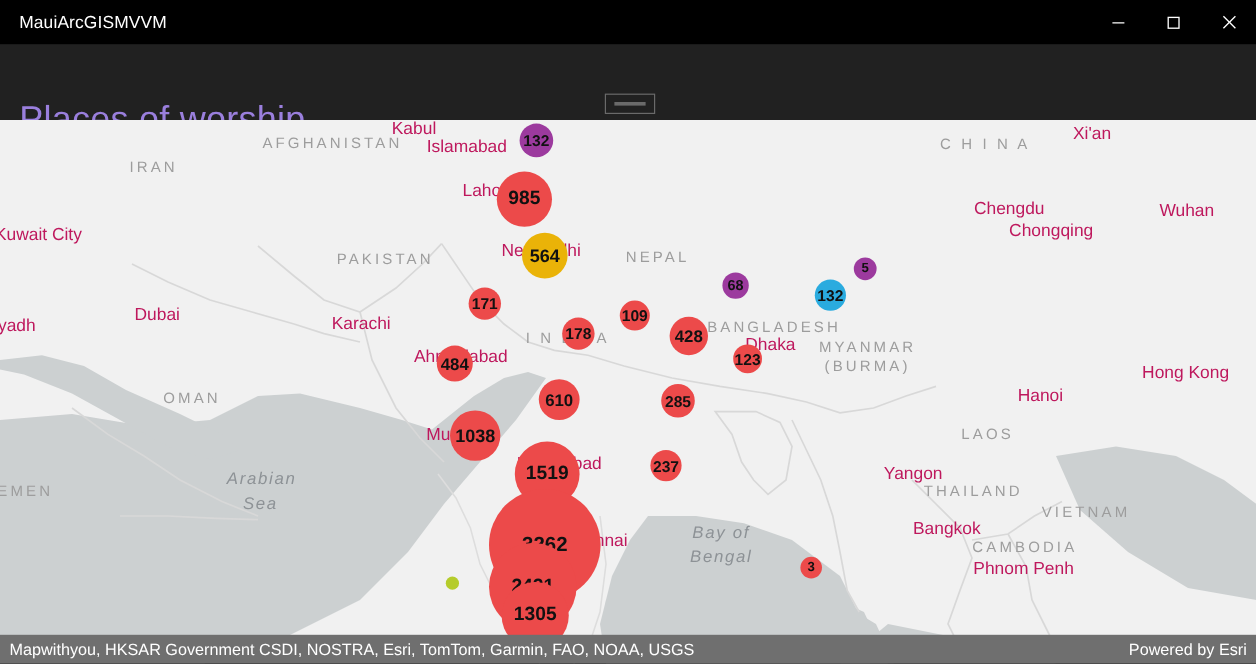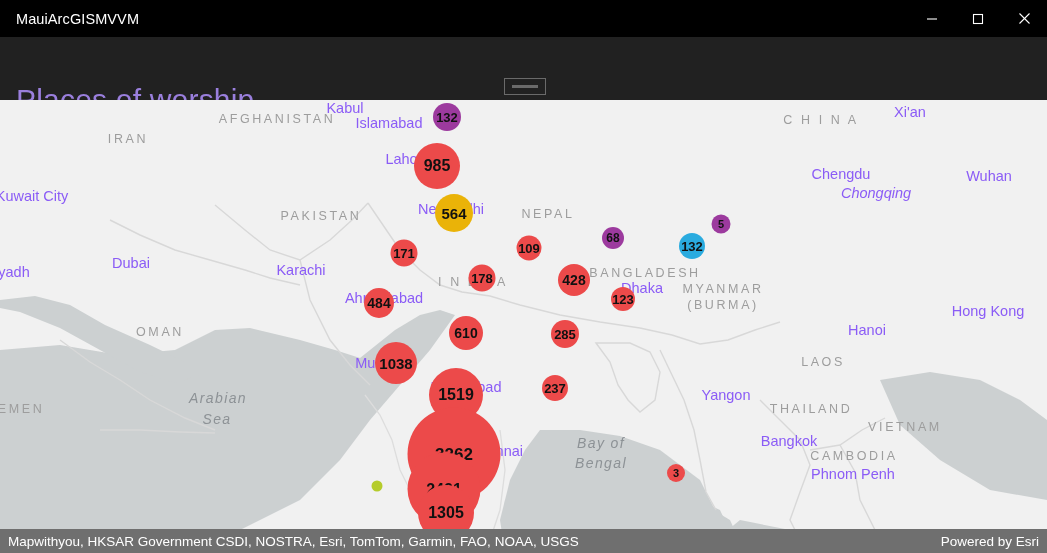--- a/index.html
+++ b/index.html
@@ -23,21 +23,21 @@
                border:1px solid #6a6a6a;background:#212121;display:flex;align-items:center;justify-content:center;}
   .drag-handle i{display:block;width:26px;height:3px;background:#6a6a6a;}
 
   
   .map{position:absolute;left:0;top:100px;width:1047px;height:453px;background:#f1f1f1;overflow:hidden;}
   .map-canvas{position:absolute;inset:0;}
   .map-canvas svg{position:absolute;left:0;top:0;}
 
   .place-label{position:absolute;white-space:nowrap;transform:translate(-50%,-50%);
                color:#3a3a3a;font-size:14.5px;pointer-events:none;}
-  .place-label.city{color:#8b5cf6;font-size:14.5px;}
+  .place-label.city{color:#be185d;font-size:14.5px;}
   .place-label.country{color:#9d9d9d;font-size:12.5px;letter-spacing:2.6px;}
   .place-label.water{color:#8d9296;font-size:14px;font-style:italic;letter-spacing:1.4px;}
 
   
   .cluster{position:absolute;transform:translate(-50%,-50%);border-radius:50%;
            display:flex;align-items:center;justify-content:center;
            color:#111;font-weight:bold;line-height:1;}
   .dot{position:absolute;transform:translate(-50%,-50%);border-radius:50%;}
 
   
@@ -127,58 +127,58 @@
         <div class="place-label country" style="left: 277px; top: 19px;">AFGHANISTAN</div>
         <div class="place-label city" style="left: 389px; top: 23px;">Islamabad</div>
         <div class="place-label country" style="left: 821px; top: 20px;">C H I N A</div>
         <div class="place-label city" style="left: 910px; top: 12px;">Xi'an</div>
         <div class="place-label country" style="left: 128px; top: 39px;">IRAN</div>
         <div class="place-label city" style="left: 408px; top: 59px;">Lahore</div>
         <div class="place-label city" style="left: 989px; top: 76px;">Wuhan</div>
         <div class="place-label city" style="left: 451px; top: 109px;">New Delhi</div>
         <div class="place-label country" style="left: 548px; top: 114px;">NEPAL</div>
         <div class="place-label city" style="left: 841px; top: 74px;">Chengdu</div>
-        <div class="place-label city" style="left: 876px; top: 93px; font-style: italic;">Chongqing</div>
+        <div class="place-label city" style="left: 876px; top: 93px;">Chongqing</div>
         <div class="place-label country" style="left: 321px; top: 116px;">PAKISTAN</div>
         <div class="place-label city" style="left: 32px; top: 96px;">Kuwait City</div>
         <div class="place-label city" style="left: 131px; top: 163px;">Dubai</div>
         <div class="place-label city" style="left: 301px; top: 170px; text-align: right;">Karachi</div>
         <div class="place-label city" style="left: 14px; top: 172px;">yadh</div>
         <div class="place-label country" style="left: 473px; top: 182px;">I N D I A</div>
         <div class="place-label country" style="left: 645px; top: 173px;">BANGLADESH</div>
         <div class="place-label city" style="left: 384px; top: 198px;">Ahmedabad</div>
         <div class="place-label city" style="left: 642px; top: 188px;">Dhaka</div>
         <div class="place-label country" style="left: 723px; top: 189px;">MYANMAR</div>
         <div class="place-label country" style="left: 723px; top: 205px;">(BURMA)</div>
         <div class="place-label city" style="left: 988px; top: 211px;">Hong Kong</div>
         <div class="place-label country" style="left: 160px; top: 232px;">OMAN</div>
         <div class="place-label city" style="left: 867px; top: 230px;">Hanoi</div>
         <div class="place-label country" style="left: 823px; top: 262px;">LAOS</div>
         <div class="place-label city" style="left: 381px; top: 263px;">Mumbai</div>
         <div class="place-label city" style="left: 466px; top: 287px;">Hyderabad</div>
-        <div class="place-label city" style="left: 726px; top: 295px; text-align: center;">Yangon</div>
+        <div class="place-label city" style="left: 761px; top: 295px; text-align: center;">Yangon</div>
         <div class="place-label water" style="left: 218px; top: 298px; font-style: italic;">Arabian</div>
         <div class="place-label country" style="left: 811px; top: 309px;">THAILAND</div>
         <div class="place-label water" style="left: 217px; top: 319px;">Sea</div>
         <div class="place-label country" style="left: 21px; top: 309px;">EMEN</div>
         <div class="place-label water" style="left: 601px; top: 343px;">Bay of</div>
         <div class="place-label country" style="left: 905px; top: 327px;">VIETNAM</div>
         <div class="place-label city" style="left: 496px; top: 351px;">Chennai</div>
         <div class="place-label water" style="left: 601px; top: 363px;">Bengal</div>
         <div class="place-label city" style="left: 789px; top: 341px;">Bangkok</div>
         <div class="place-label country" style="left: 854px; top: 356px;">CAMBODIA</div>
         <div class="place-label city" style="left: 853px; top: 374px;">Phnom Penh</div>
       </div>
 
     <div id="markers-layer">
         <div class="cluster" style="left: 447px; top: 17px; width: 28px; height: 28px; background: rgb(156, 58, 158); font-size: 13px;">132</div>
         <div class="cluster" style="left: 437px; top: 66px; width: 46px; height: 46px; background: rgb(236, 74, 74); font-size: 16px;">985</div>
         <div class="cluster" style="left: 454px; top: 113px; width: 38px; height: 38px; background: #eab308; font-size: 15px;">564</div>
         <div class="cluster" style="left: 404px; top: 153px; width: 27px; height: 27px; background: rgb(236, 74, 74); font-size: 13px;">171</div>
-        <div class="cluster" style="left: 529px; top: 148px; width: 25px; height: 25px; background: rgb(236, 74, 74); font-size: 13px;">109</div>
+        <div class="cluster" style="left: 529px; top: 163px; width: 25px; height: 25px; background: rgb(236, 74, 74); font-size: 13px;">109</div>
         <div class="cluster" style="left: 613px; top: 138px; width: 22px; height: 22px; background: rgb(156, 58, 158); font-size: 12px;">68</div>
         <div class="cluster" style="left: 692px; top: 146px; width: 26px; height: 26px; background: rgb(42, 171, 223); font-size: 13px;">132</div>
         <div class="cluster" style="left: 721px; top: 124px; width: 19px; height: 19px; background: rgb(156, 58, 158); font-size: 11px;">5</div>
         <div class="cluster" style="left: 482px; top: 178px; width: 27px; height: 27px; background: rgb(236, 74, 74); font-size: 13px;">178</div>
         <div class="cluster" style="left: 574px; top: 180px; width: 32px; height: 32px; background: rgb(236, 74, 74); font-size: 14px;">428</div>
         <div class="cluster" style="left: 623px; top: 199px; width: 24px; height: 24px; background: rgb(236, 74, 74); font-size: 13px;">123</div>
         <div class="cluster" style="left: 379px; top: 203px; width: 30px; height: 30px; background: rgb(236, 74, 74); font-size: 14px;">484</div>
         <div class="cluster" style="left: 466px; top: 233px; width: 34px; height: 34px; background: rgb(236, 74, 74); font-size: 14px;">610</div>
         <div class="cluster" style="left: 565px; top: 234px; width: 28px; height: 28px; background: rgb(236, 74, 74); font-size: 13px;">285</div>
         <div class="cluster" style="left: 396px; top: 263px; width: 42px; height: 42px; background: rgb(236, 74, 74); font-size: 15px;">1038</div>

